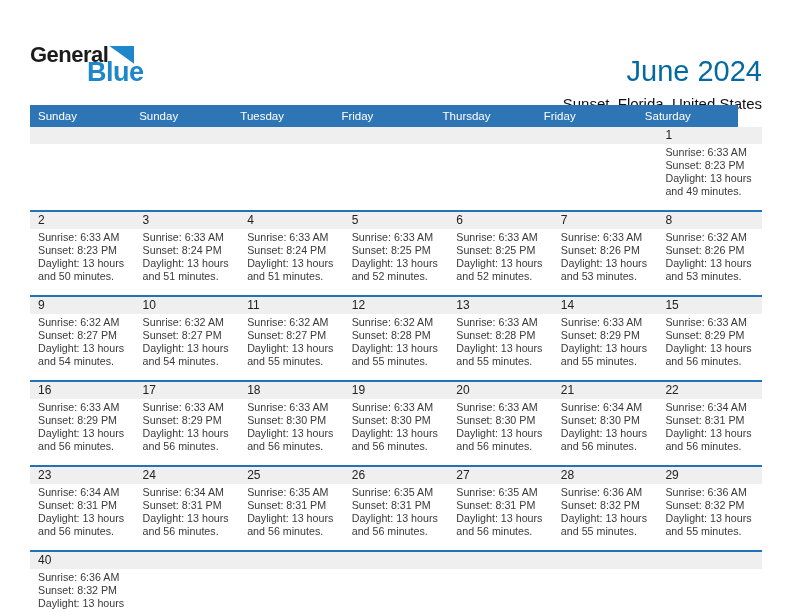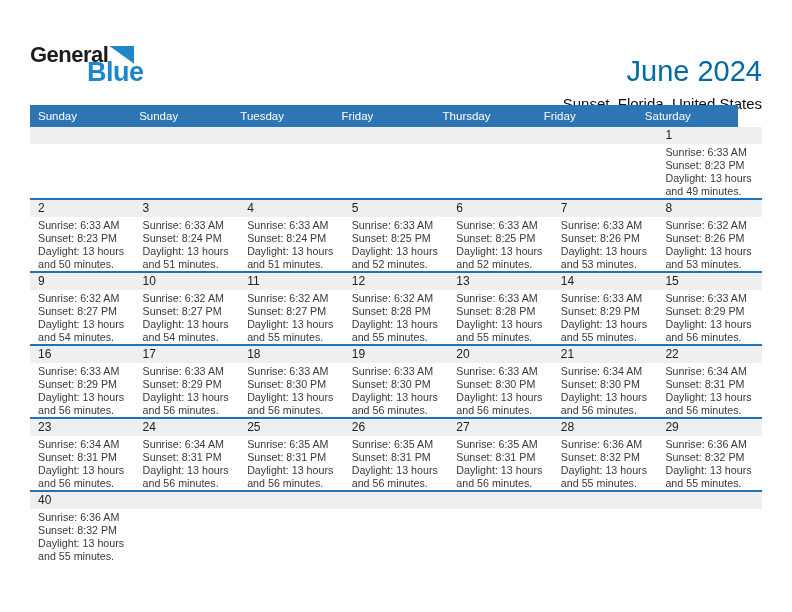--- a/index.html
+++ b/index.html
@@ -26,21 +26,21 @@
                     display:grid; grid-template-columns:repeat(7,1fr); }
   .weekday-cell { color:#fff; font-size:11.5px; line-height:22px; padding-left:8px;
                   overflow:hidden; white-space:nowrap; }
 
   
   .calendar-body { position:absolute; left:30px; top:127px; width:732px; }
   .week { border-bottom:2px solid var(--line-blue,#2273b6); }
   .week:last-child { border-bottom:none; }
   .num-row { display:grid; grid-template-columns:repeat(7,1fr); background:var(--band-gray,#efefef); height:17px; }
   .num-cell { font-size:12px; line-height:17px; padding-left:8px; color:#222; }
-  .detail-row { display:grid; grid-template-columns:repeat(7,1fr); height:54px; }
+  .detail-row { display:grid; grid-template-columns:repeat(7,1fr); height:66px; }
   .detail-cell { padding:2px 2px 0 8px; }
   .detail-line { font-size:10.7px; line-height:12.9px; color:#3a3a3a; white-space:nowrap; overflow:hidden; }
 </style>
 </head>
 <body>
 
 <div class="page">
 
   <div class="logo">
     <div class="logo-line1">

